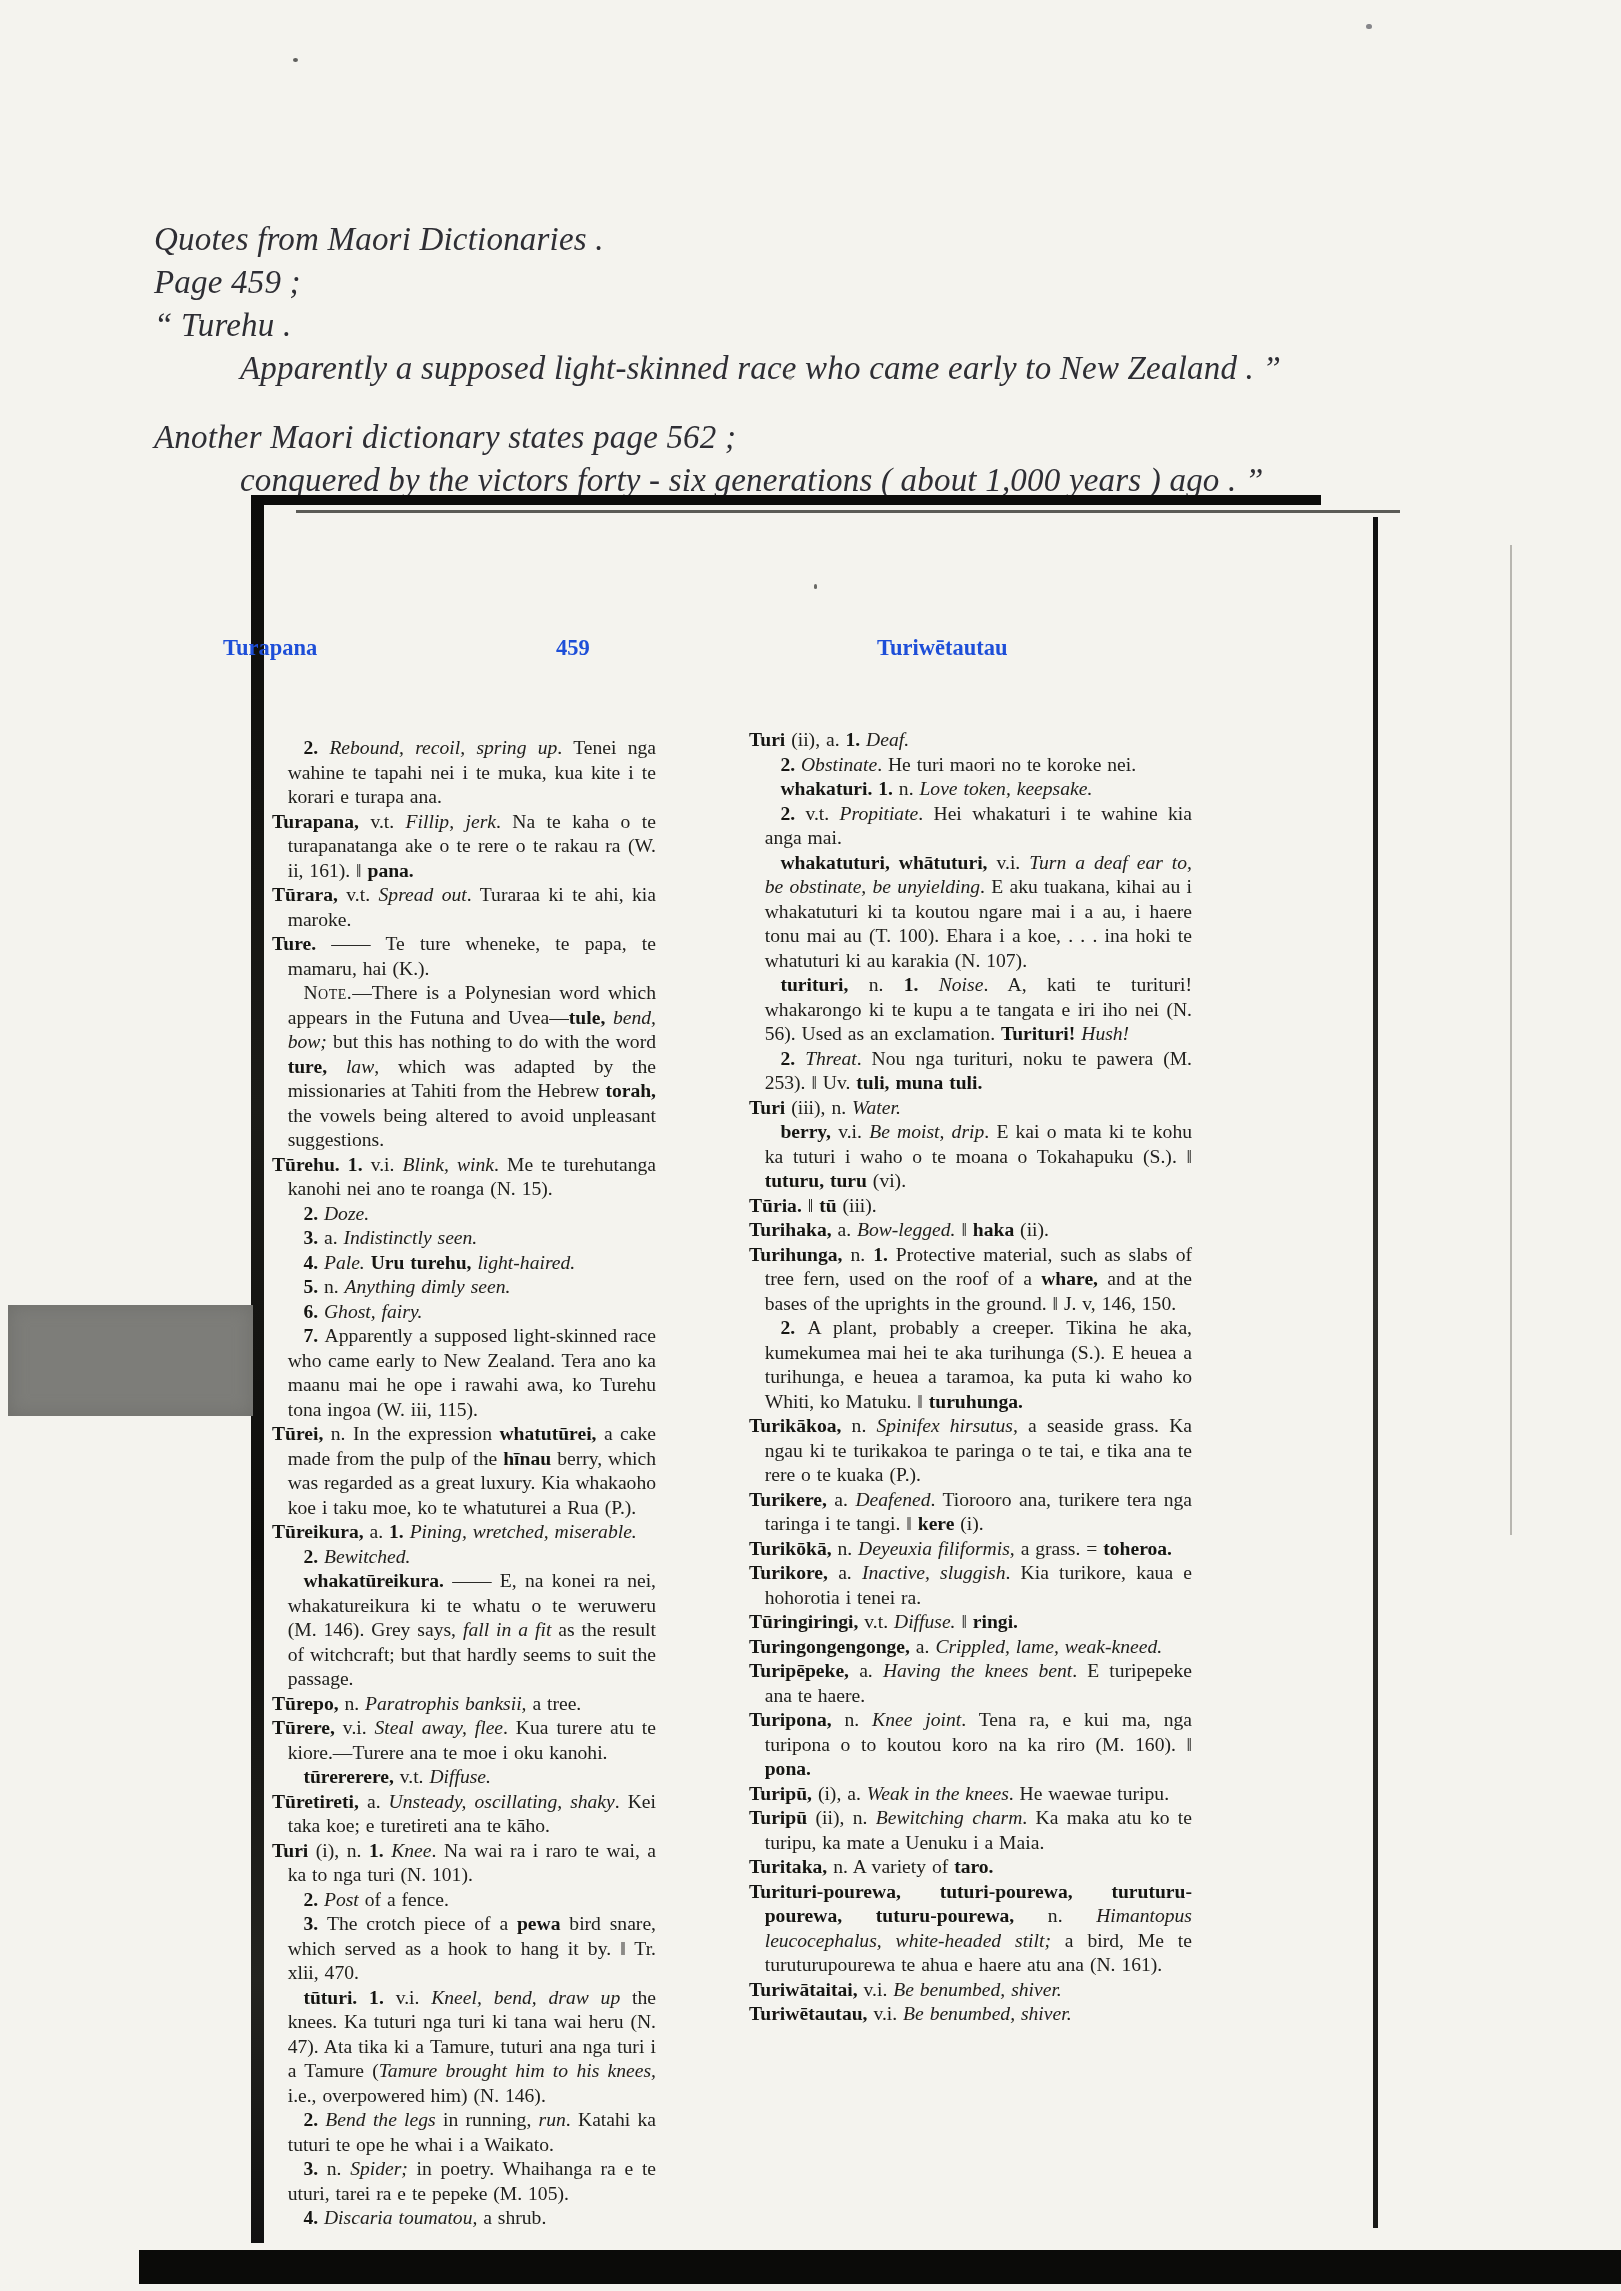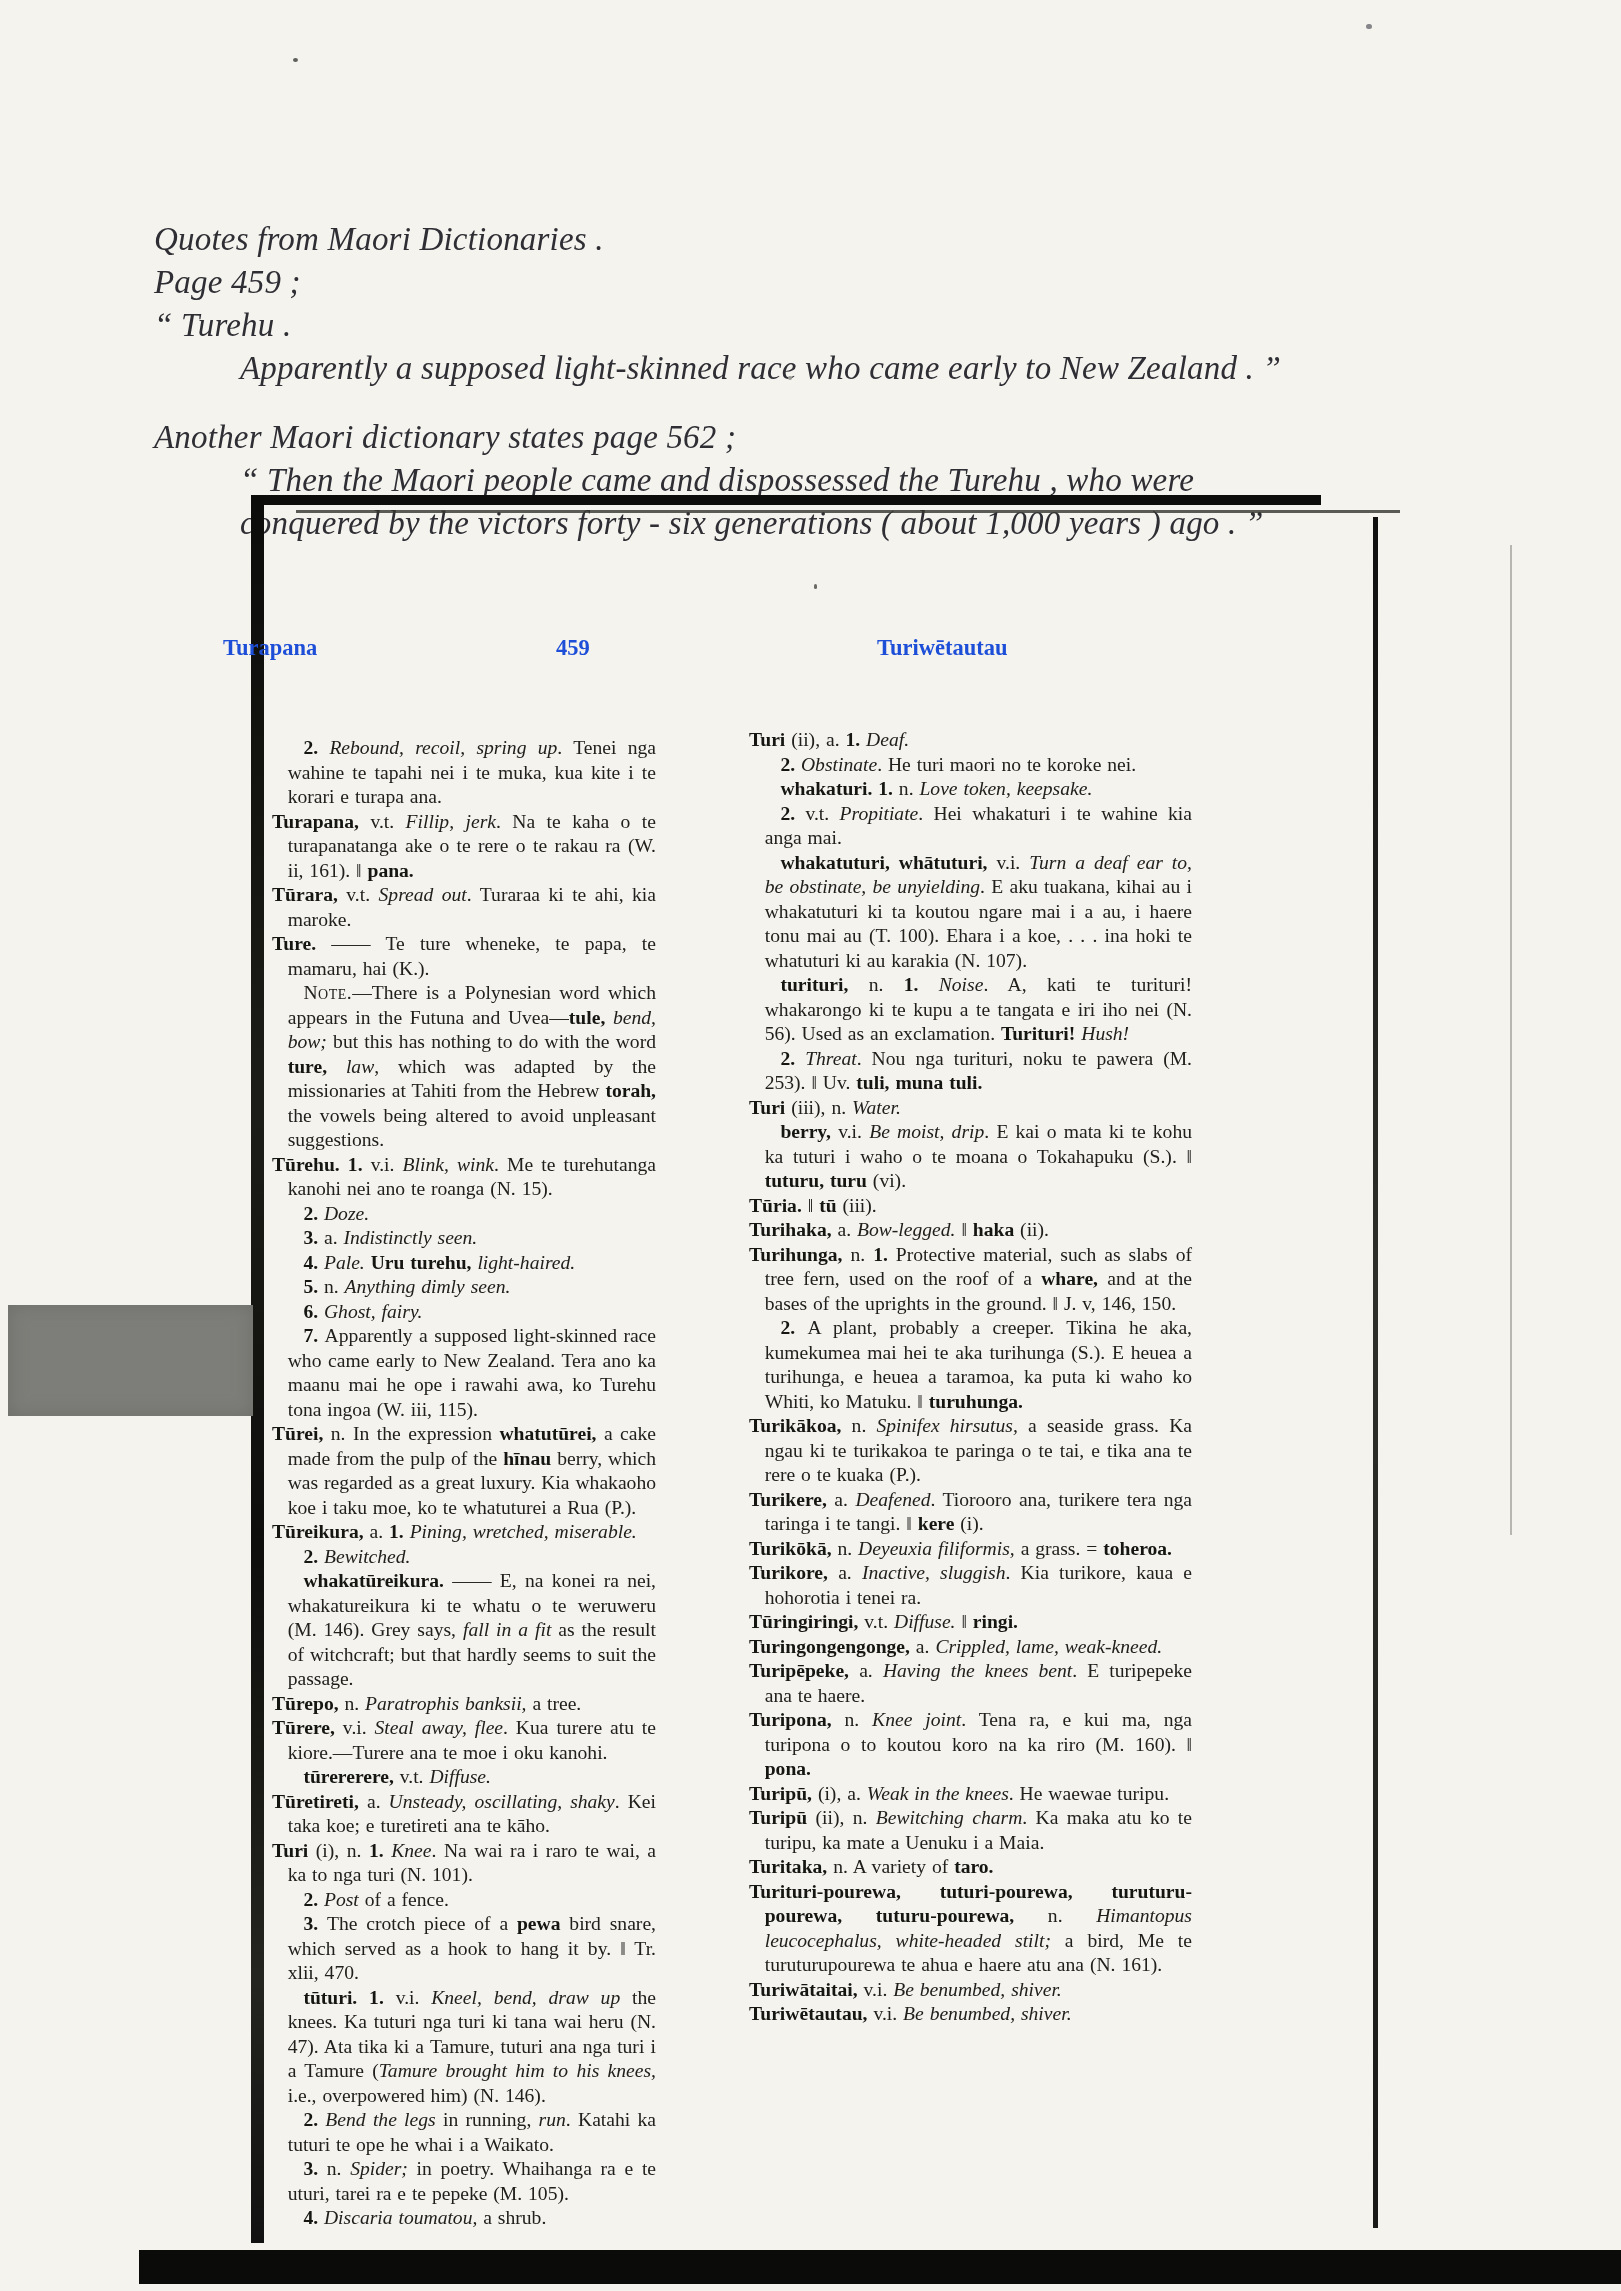--- a/index.html
+++ b/index.html
@@ -55,21 +55,20 @@
 <body>
 
 <div class="page">
 
   <div class="intro" id="intro">
       <div class="intro-line">Quotes from Maori Dictionaries .</div>
       <div class="intro-line">Page 459 ;</div>
       <div class="intro-line">“ Turehu .</div>
       <div class="intro-line ind">Apparently a supposed light-skinned race who came early to New Zealand . ”</div>
       <div class="intro-line gap">Another Maori dictionary states page 562 ;</div>
-      <div class="intro-line ind">“ Then the Maori people came and dispossessed  the Turehu , who were</div>
       <div class="intro-line ind">conquered by the victors forty - six generations ( about 1,000 years ) ago . ”</div>
     </div>
 
   <div class="speck" style="left:293px;top:58px;width:4.9px;height:3.9px;background:#5f5f5c;"></div>
   <div class="speck" style="left:1366px;top:23.5px;width:5.9px;height:5.9px;background:#86868a;"></div>
   <div class="speck" style="left:788px;top:376px;width:3.9px;height:3.9px;background:#9a9a94;"></div>
   <div class="speck" style="left:814px;top:584px;width:2.9px;height:4.9px;background:#6a6a66;border-radius:2px;"></div>
 
   <div class="b-top"></div>
   <div class="b-top2"></div>

